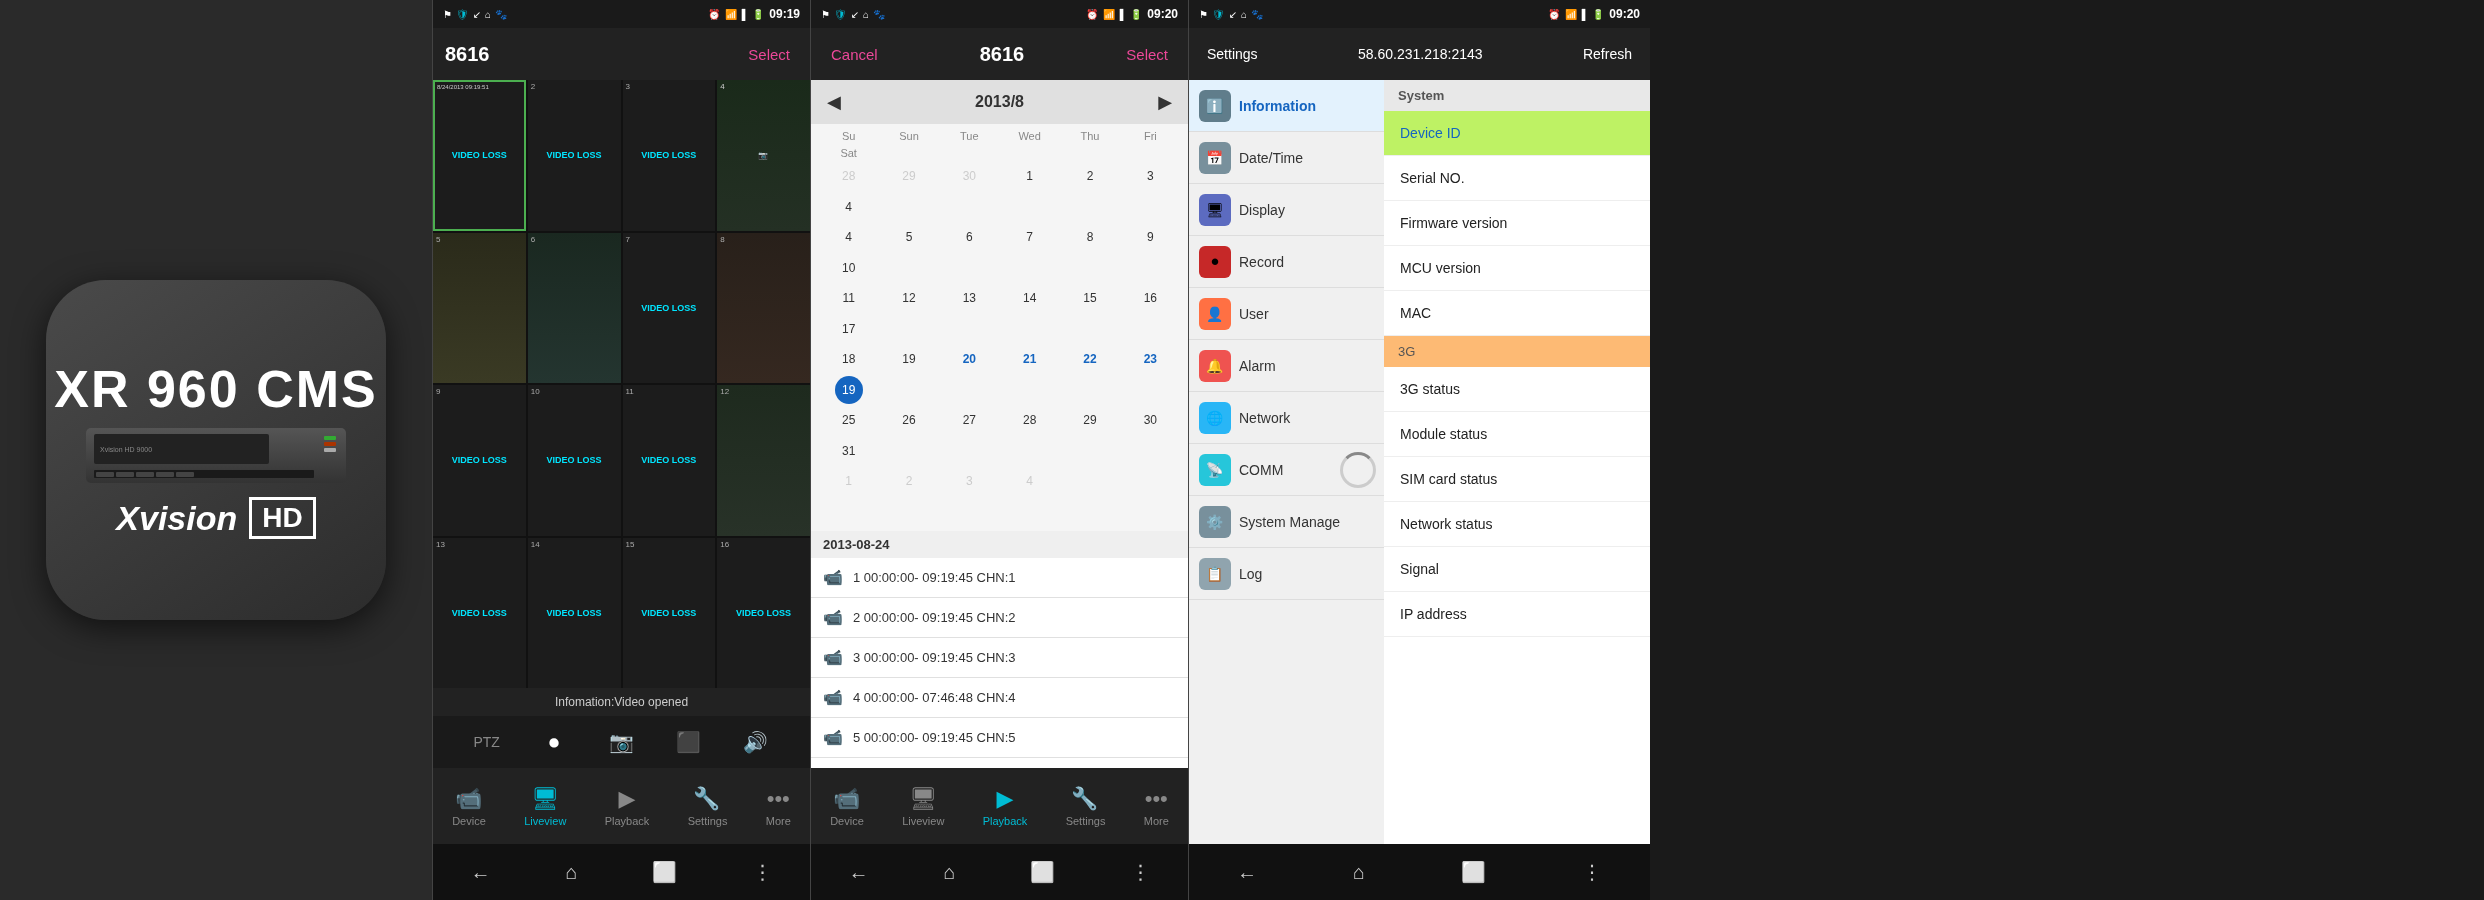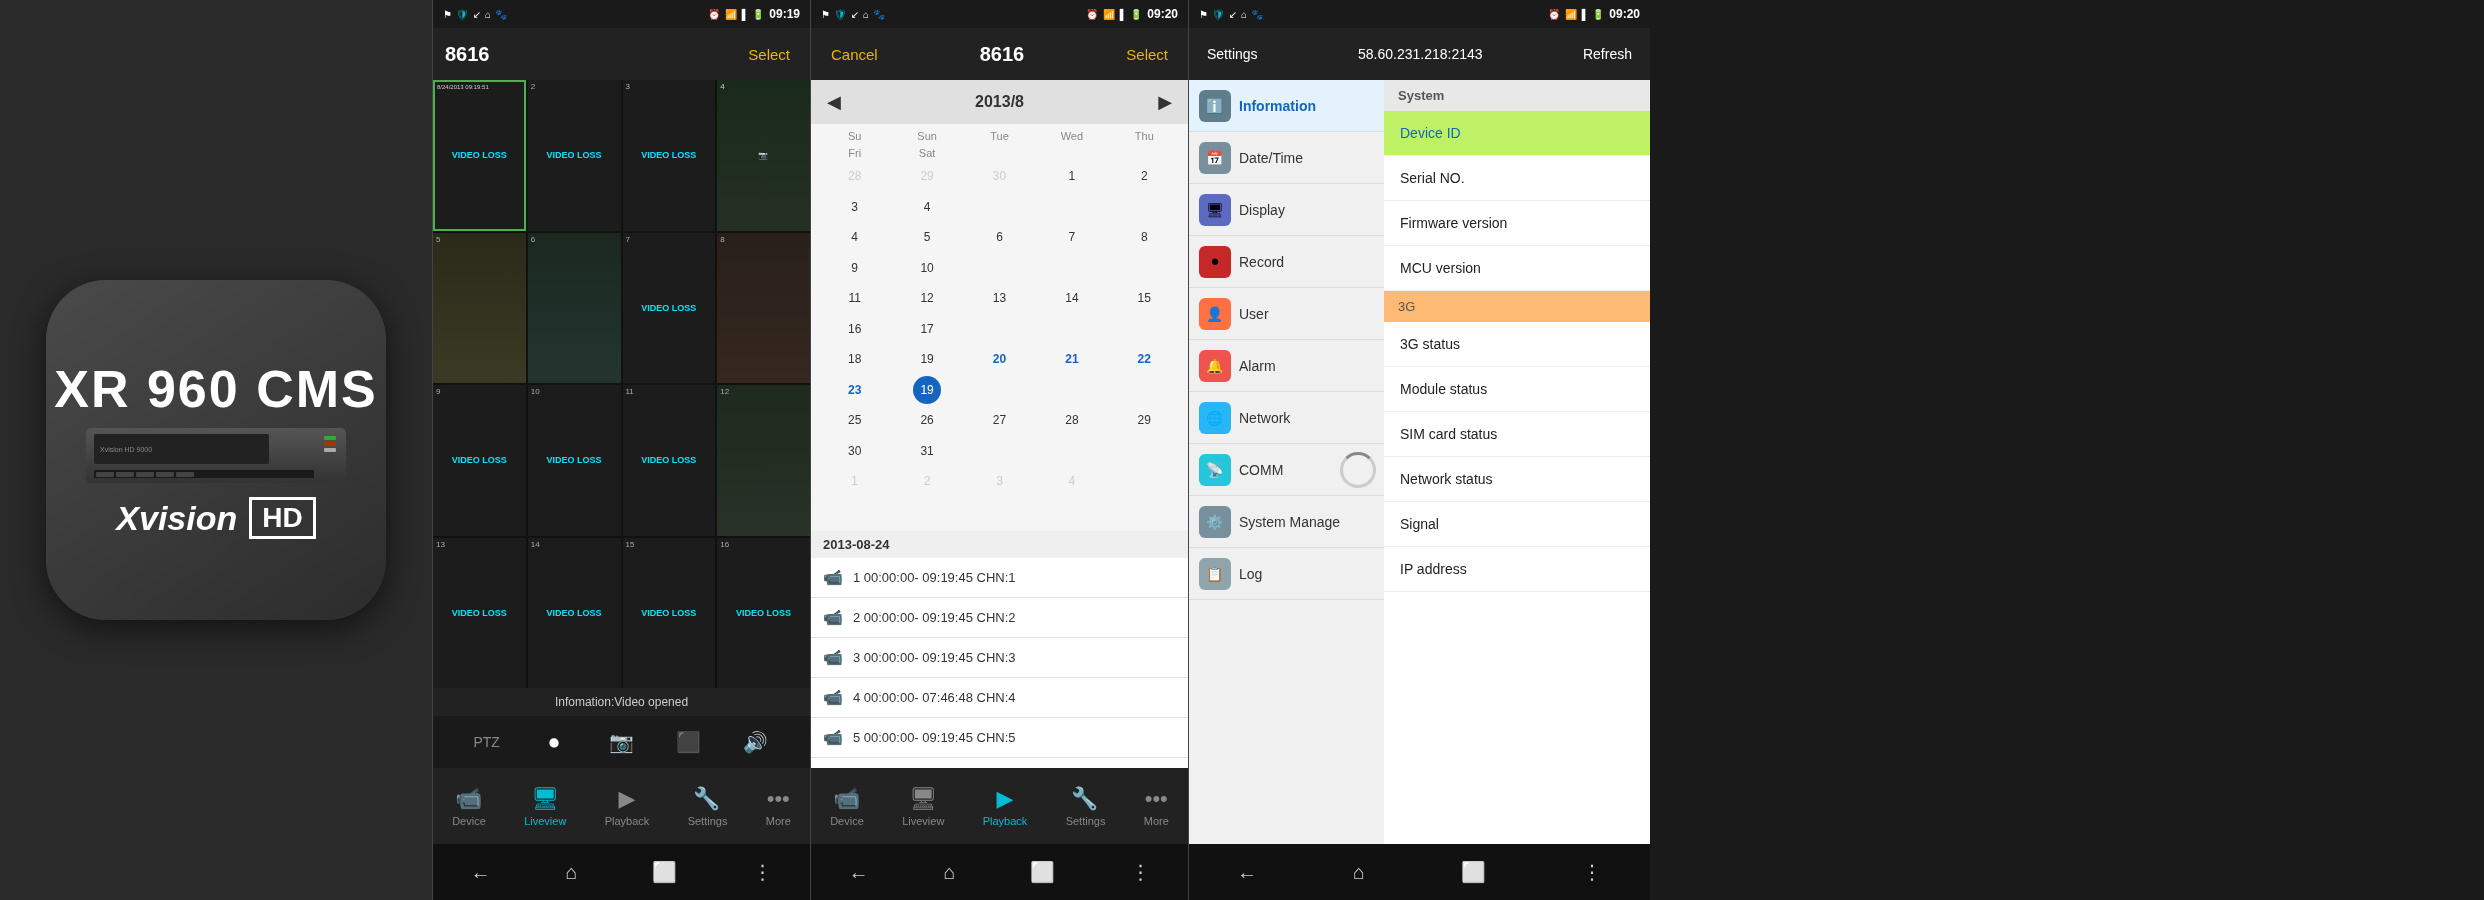--- a/index.html
+++ b/index.html
@@ -88,21 +88,21 @@
       justify-content: space-between;
       padding: 0 12px;
       flex-shrink: 0;
     }
     .top-bar-title {
       color: white;
       font-size: 20px;
       font-weight: bold;
     }
     .top-bar-btn {
-      color: #eab308;
+      color: #ec4899;
       font-size: 15px;
       background: transparent;
       border: none;
       cursor: pointer;
       padding: 4px 8px;
     }
 
     
     .liveview-grid {
       flex: 1;
@@ -241,21 +241,21 @@
     .cal-arrow {
       color: #333;
       font-size: 18px;
       cursor: pointer;
     }
     .cal-grid {
       padding: 4px 8px;
     }
     .cal-row {
       display: grid;
-      grid-template-columns: repeat(5, 1fr);
+      grid-template-columns: repeat(6, 1fr);
       gap: 1px;
     }
     .cal-day-header {
       text-align: center;
       font-size: 11px;
       color: #888;
       padding: 2px 0;
     }
     .cal-day {
       text-align: center;
@@ -832,20 +832,21 @@
         <span class="menu-item-label">Log</span>
       </div>
     </div>
 
     <div class="settings-submenu">
       <div class="submenu-section-header">System</div>
       <div class="submenu-item active">Device ID</div>
       <div class="submenu-item">Serial NO.</div>
       <div class="submenu-item">Firmware version</div>
       <div class="submenu-item">MCU version</div>
+      <div class="submenu-item">MAC</div>
       <div class="submenu-section-3g-header">3G</div>
       <div class="submenu-item">3G status</div>
       <div class="submenu-item">Module status</div>
       <div class="submenu-item">SIM card status</div>
       <div class="submenu-item">Network status</div>
       <div class="submenu-item">Signal</div>
       <div class="submenu-item">IP address</div>
     </div>
   </div>
 

